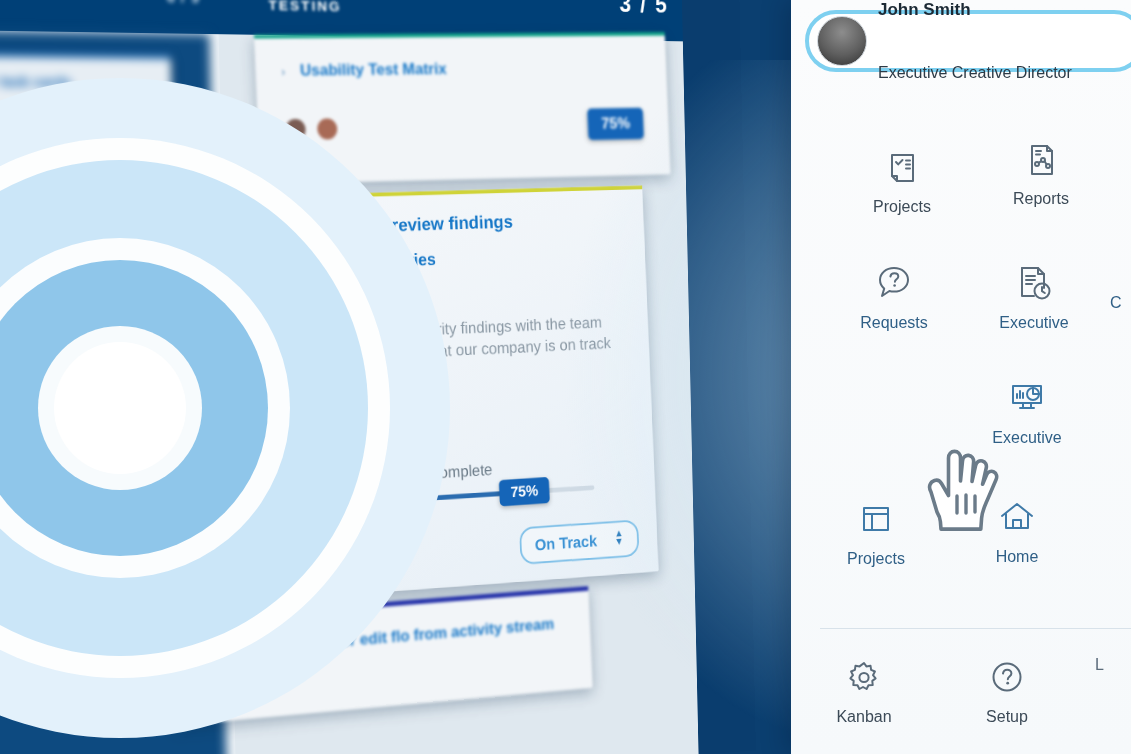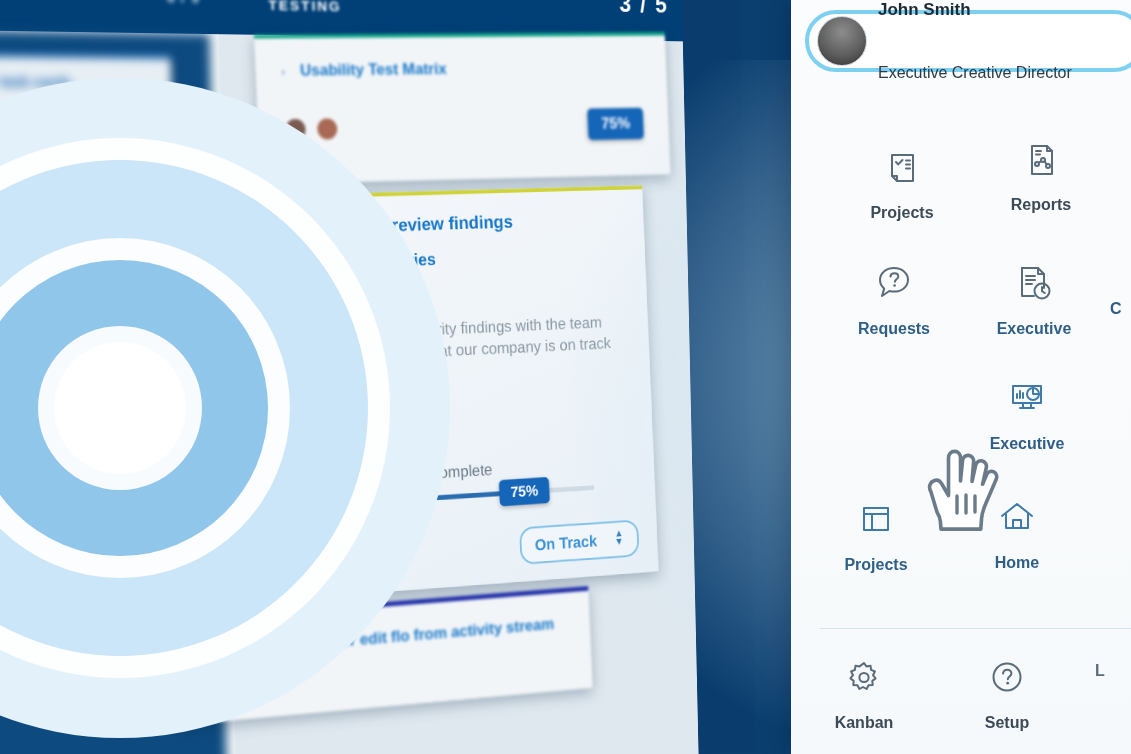--- a/index.html
+++ b/index.html
@@ -167,21 +167,21 @@
   .ring2{left:60px;top:60px;width:540px;height:540px;background:#fdfefe;}
   .ring3{left:82px;top:82px;width:496px;height:496px;background:#cbe6f8;}
   .ring4{left:160px;top:160px;width:340px;height:340px;background:#fbfdfe;}
   .ring5{left:182px;top:182px;width:296px;height:296px;background:#8fc6ea;}
   .ring6{left:248px;top:248px;width:164px;height:164px;background:#f7fbfd;}
   .ring7{left:264px;top:264px;width:132px;height:132px;background:#ffffff;}
 
   
   .mi{position:absolute;width:118px;text-align:center;}
   .mi .ic{height:52px;display:flex;align-items:center;justify-content:center;}
-  .mi .lb{font-size:16px;font-weight:700;color:#3c4a57;margin-top:10px;}
+  .mi .lb{font-size:16px;font-weight:400;color:#3c4a57;margin-top:4px;}
   .mi.blue .lb{color:#2f5f86;}
   svg{display:block;}
   .ln{fill:none;stroke:#5a6b7a;stroke-width:2;stroke-linecap:round;stroke-linejoin:round;}
   .ln2{fill:none;stroke:#3f7aa8;stroke-width:2;stroke-linecap:round;stroke-linejoin:round;}
 
   #mi-projects{left:843px;top:142px;}
   #mi-reports{left:982px;top:134px;}
   #mi-requests{left:835px;top:258px;}
   #mi-timesheets{left:975px;top:258px;}
   #mi-programs{left:825px;top:375px;}

